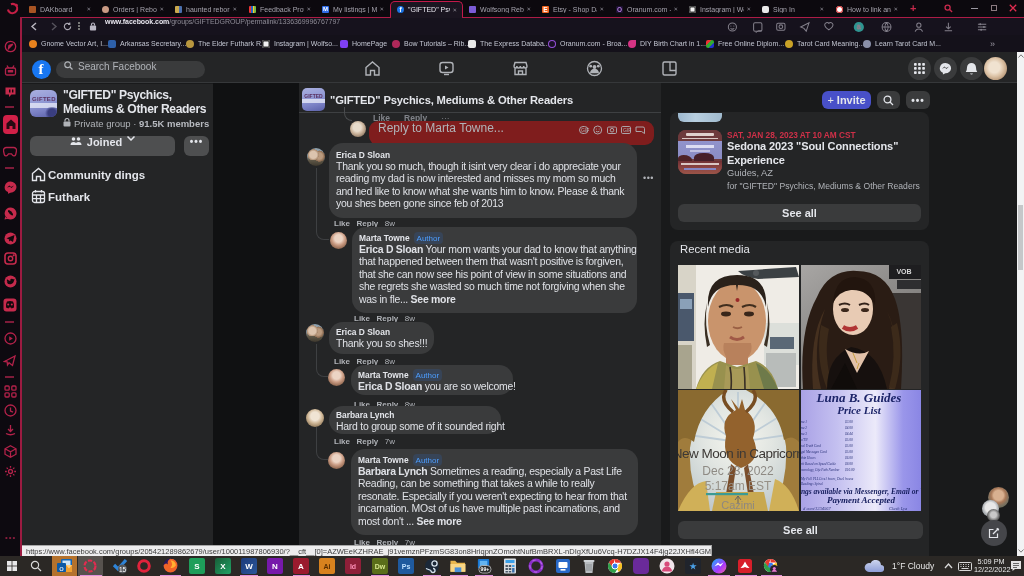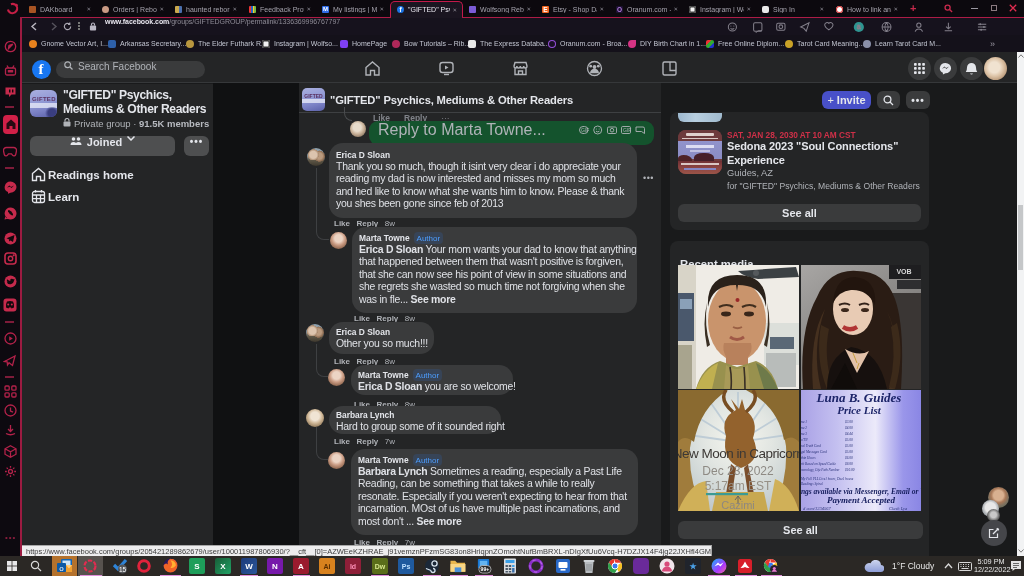--- a/index.html
+++ b/index.html
@@ -377,39 +377,39 @@
         </svg>
         Joined
         <svg width="8" height="5" viewBox="0 0 8 5" style="margin-left:5px">
           <path d="M0.5 0.5 L4 4 L7.5 0.5" fill="none" stroke="#e4e6eb" stroke-width="1.5"></path>
         </svg>
       </div>
       <div class="abs flex" style="left:162px;top:52px;width:25px;height:20px;border-radius:6px;background:#4e4f50;justify-content:center;color:#e4e6eb;font-size:10px;font-weight:bold;letter-spacing:1px">•••</div>
       <svg class="abs" style="left:9px;top:83px" width="15" height="15" viewBox="0 0 15 15" fill="none" stroke="#e4e6eb" stroke-width="1.4">
         <path d="M1.5 6.5 L7.5 1.5 L13.5 6.5 V13.5 H9.5 V9.5 H5.5 V13.5 H1.5 Z"></path>
       </svg>
-      <div class="abs" style="left:26px;top:85px;font-size:11.5px;font-weight:bold;color:#e4e6eb">Readings home</div>
+      <div class="abs" style="left:26px;top:85px;font-size:11.5px;font-weight:bold;color:#e4e6eb">Community dings</div>
       <svg class="abs" style="left:9px;top:105px" width="15" height="15" viewBox="0 0 15 15" fill="none" stroke="#e4e6eb" stroke-width="1.3">
         <rect x="1.5" y="2.5" width="12" height="11" rx="2"></rect>
         <path d="M1.5 6 H13.5 M5.5 6 V13.5 M9.5 6 V13.5 M1.5 9.7 H13.5 M4.5 1 V3.5 M10.5 1 V3.5"></path>
       </svg>
-      <div class="abs" style="left:26px;top:107px;font-size:11.5px;font-weight:bold;color:#e4e6eb">Learn</div>
+      <div class="abs" style="left:26px;top:107px;font-size:11.5px;font-weight:bold;color:#e4e6eb">Futhark</div>
     </div>
     <div id="fbpost">
       <div class="abs" style="left:3px;top:5px;width:23px;height:23px;border-radius:5px;overflow:hidden;background:linear-gradient(165deg,#aab0e0 0%,#9098d4 45%,#7a80c4 70%,#5a60a8 100%)">
         <div class="abs" style="left:0;top:11px;width:100%;height:4px;background:rgba(235,238,250,0.75)"></div>
         <div class="abs" style="left:2px;top:5px;right:2px;text-align:center;font-size:5px;font-weight:bold;color:#5a3060">GIFTED</div>
       </div>
       <div class="abs" style="left:31px;top:11px;font-size:11.2px;font-weight:bold;color:#e4e6eb;letter-spacing:-0.15px">"GIFTED" Psychics, Mediums &amp; Other Readers</div>
       <div class="abs" style="left:0;top:29px;width:362px;height:1px;background:#3e4042"></div>
       <div class="actrow" style="left:74px;top:30px;font-size:8.5px;color:#808389"><span style="margin-right:14px">Like</span><span style="margin-right:14px">Reply</span><span style="font-weight:normal">···</span></div>
 
       <div class="threadline" style="left:45px;top:24px;width:8px;height:14px;border-color:#4a4c4e"></div>
       <div class="cavatar" style="left:51px;top:38px;width:16px;height:16px;background:radial-gradient(circle at 45% 40%,#e8dccc 0 30%,#cbb49c 50%,#96806a 75%,#6a5848 100%)"></div>
-      <div class="abs flex" style="left:70px;top:38px;width:285px;height:24px;border-radius:9px;background:#14532d;color:#b0b3b8;font-size:16px;padding-left:9px">Reply to Marta Towne...</div>
+      <div class="abs flex" style="left:70px;top:38px;width:285px;height:24px;border-radius:9px;background:#7f1d1d;color:#b0b3b8;font-size:12px;padding-left:9px">Reply to Marta Towne...</div>
       <svg class="abs" style="left:280px;top:42px" width="70" height="10" viewBox="0 0 70 10" fill="none" stroke="#b0b3b8" stroke-width="0.9">
         <rect x="0.5" y="1.5" width="8.5" height="7" rx="3.5"></rect>
         <text x="2" y="7" font-size="5" fill="#b0b3b8" stroke="none" font-family="Liberation Sans">GIF</text>
         <circle cx="18.7" cy="5" r="4"></circle>
         <circle cx="17.3" cy="4" r="0.5" fill="#b0b3b8" stroke="none"></circle>
         <circle cx="20.1" cy="4" r="0.5" fill="#b0b3b8" stroke="none"></circle>
         <path d="M17 6.2 q1.7 1.4 3.4 0"></path>
         <rect x="28.5" y="2" width="9" height="6.5" rx="1.2"></rect>
         <circle cx="33" cy="5.2" r="1.8"></circle>
         <rect x="42.5" y="1.5" width="9" height="7" rx="1.2"></rect>
@@ -430,21 +430,21 @@
       <div class="cavatar" style="left:31px;top:149px;width:17px;height:17px;background:radial-gradient(circle at 50% 38%,#ecd4c4 0 28%,#cc9e86 48%,#9a7058 72%,#6a5044 100%)"></div>
       <div class="bubble" style="left:53px;top:144px;width:285px;height:86px;padding:5px 7px 0 7px">
         <div class="cname">Marta Towne<span class="badge">Author</span></div>
         <div class="ctext" style="white-space:nowrap"><b>Erica D Sloan</b> Your mom wants your dad to know that anything<br>that happened between them that wasn't positive is forgiven,<br>that she can now see his point of view in some situations and<br>she regrets she wasted so much time not forgiving when she<br>was in fle... <b>See more</b></div>
       </div>
       <div class="actrow" style="left:55px;top:231px"><span style="margin-right:6.5px">Like</span><span style="margin-right:6.5px">Reply</span><span style="font-weight:normal">8w</span></div>
 
       <div class="cavatar" style="left:7px;top:241px;width:18px;height:18px;background:radial-gradient(circle at 35% 38%,#dcc4ae 0 22%,#a8886c 34%,rgba(0,0,0,0) 35%),radial-gradient(circle at 68% 45%,#ba9a7e 0 20%,#86674e 35%,rgba(0,0,0,0) 36%),linear-gradient(180deg,#8fa0ac 0 40%,#5f5848 68%,#3e382e 100%)"></div>
       <div class="bubble" style="left:30px;top:239px;width:105px;height:32px;padding:5px 7px 0 7px">
         <div class="cname">Erica D Sloan</div>
-        <div class="ctext" style="white-space:nowrap">Other you so much!!!</div>
+        <div class="ctext" style="white-space:nowrap">Thank you so shes!!!</div>
       </div>
       <div class="actrow" style="left:35px;top:274px"><span style="margin-right:6.5px">Like</span><span style="margin-right:6.5px">Reply</span><span style="font-weight:normal">8w</span></div>
 
       <div class="threadline" style="left:17px;top:261px;width:12px;height:33px"></div>
 
       <div class="cavatar" style="left:29px;top:286px;width:17px;height:17px;background:radial-gradient(circle at 50% 38%,#ecd4c4 0 28%,#cc9e86 48%,#9a7058 72%,#6a5044 100%)"></div>
       <div class="bubble" style="left:52px;top:282px;width:162px;height:30px;padding:4px 7px 0 7px;white-space:nowrap">
         <div class="cname">Marta Towne<span class="badge">Author</span></div>
         <div class="ctext"><b>Erica D Sloan</b> you are so welcome!</div>
       </div>
@@ -484,29 +484,29 @@
         <div class="abs" style="left:4px;top:7.5px;width:36px;height:1.5px;background:rgba(245,235,230,0.8)"></div>
         <div class="abs" style="left:0;top:11px;width:44px;height:18px;background:linear-gradient(180deg,#9193cc,#8a8cc4)"></div>
         <div class="abs" style="left:8px;top:15px;width:28px;height:3px;background:rgba(240,240,252,0.8)"></div>
         <div class="abs" style="left:12px;top:20px;width:20px;height:1.5px;background:rgba(240,240,252,0.5)"></div>
         <div class="abs" style="left:0;top:25px;width:14px;height:8px;background:#4e2226;border-radius:40% 60% 0 0"></div>
         <div class="abs" style="left:16px;top:23px;width:20px;height:10px;background:#46202a;border-radius:45% 45% 0 0"></div>
         <div class="abs" style="left:0;top:31px;width:44px;height:13px;background:linear-gradient(180deg,#6e3034 0%,#8a4240 45%,#9a5448 100%)"></div>
         <div class="abs" style="left:3px;top:33px;width:38px;height:2px;background:rgba(250,245,242,0.75)"></div>
         <div class="abs" style="left:6px;top:38px;width:32px;height:2px;background:rgba(130,150,230,0.8)"></div>
       </div>
-      <div class="abs" style="left:57px;top:17.5px;font-size:8.3px;font-weight:bold;color:#cf3048">SAT, JAN 28, 2030 AT 10 AM CST</div>
+      <div class="abs" style="left:57px;top:17.5px;font-size:8.3px;font-weight:bold;color:#cf3048">SAT, JAN 28, 2023 AT 10 AM CST</div>
       <div class="abs" style="left:57px;top:27px;font-size:11px;font-weight:bold;color:#e4e6eb;line-height:14px;letter-spacing:-0.1px">Sedona 2023 "Soul Connections"<br>Experience</div>
       <div class="abs" style="left:57px;top:56px;font-size:9.3px;color:#b0b3b8">Guides, AZ</div>
       <div class="abs" style="left:57px;top:69px;font-size:8.6px;color:#b0b3b8;white-space:nowrap">for "GIFTED" Psychics, Mediums &amp; Other Readers</div>
       <div class="gbtn" style="left:8px;top:92px;width:243px;height:18px;font-size:11px">See all</div>
     </div>
 
     <div class="abs" style="left:648px;top:189px;width:259px;height:315px;background:#242526;border-radius:8px 8px 0 0">
-      <div class="abs" style="left:10px;top:17px;font-size:11.3px;font-weight:bold;color:#e4e6eb">Recent media</div>
+      <div class="abs" style="left:10px;top:2px;font-size:11.3px;font-weight:normal;color:#e4e6eb">Recent media</div>
       <div class="abs" id="ph1" style="left:8px;top:24px;width:121px;height:124px;overflow:hidden;background:#dfe3e2">
         <svg width="121" height="124" viewBox="0 0 121 124">
           <rect width="121" height="124" fill="#efece6"></rect>
           <rect x="0" y="0" width="18" height="124" fill="#d8d4c8"></rect>
           <path d="M0 28 h16 v48 h-16Z" fill="#4a586c"></path>
           <path d="M2 34 h12 v10 h-12Z" fill="#8aa0b8"></path>
           <path d="M0 80 h14 v44 h-14Z" fill="#a8a48e"></path>
           <path d="M60 6 L118 2 L121 12 L80 14 Q66 12 60 6Z" fill="#3c4144"></path>
           <circle cx="78" cy="8" r="3" fill="#55595c"></circle>
           <rect x="86" y="58" width="35" height="42" fill="#dcdfda"></rect>

